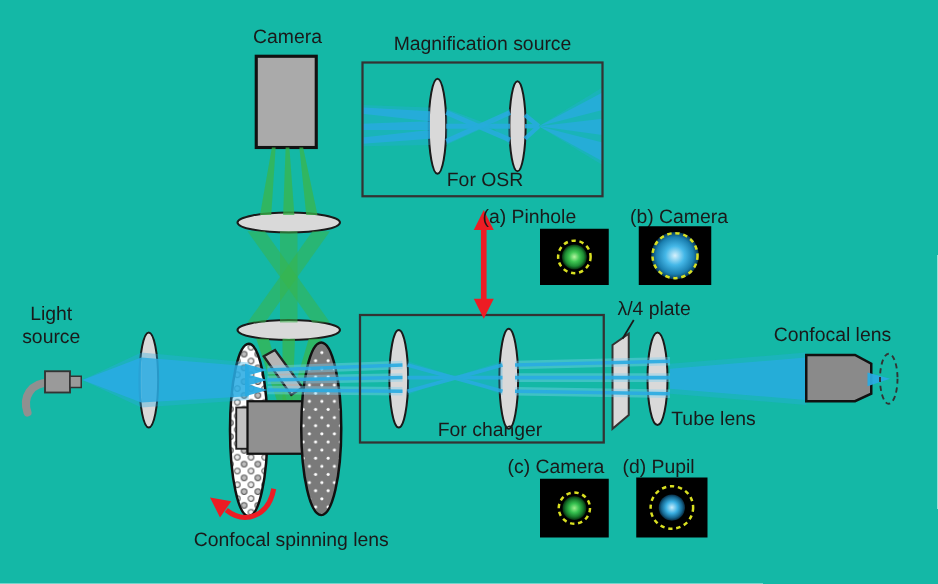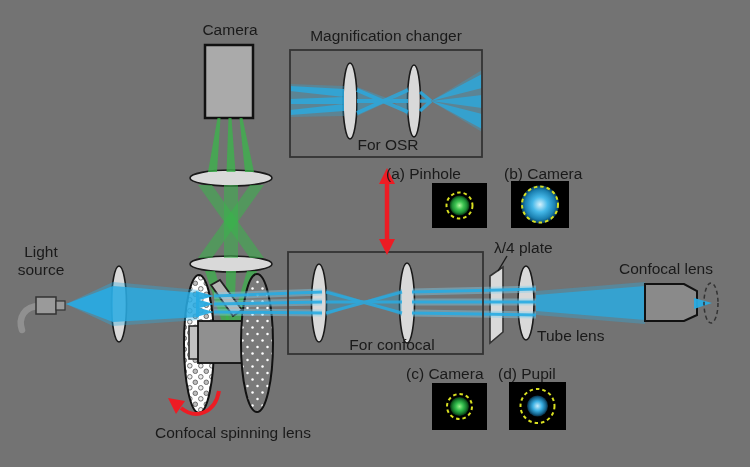--- a/index.html
+++ b/index.html
@@ -1,17 +1,17 @@
 <!DOCTYPE html>
 <html><head>
 <meta charset="utf-8">
 <style>
   html,body{margin:0;padding:0;background:#fff;}
   #stage{
-    position:relative;width:750px;height:467px;background:#737373;overflow:hidden;
+    position:relative;width:750px;height:467px;background:#14b8a6;overflow:hidden;
     font-family:"Liberation Sans", sans-serif;color:#1a1a1a;
   }
   #diagram-svg{position:absolute;left:0;top:0;}
   .lbl{
     position:absolute;font-size:15.5px;line-height:18px;color:#1a1a1a;
     white-space:nowrap;
   }
   .center{text-align:center;}
   .panel{position:absolute;background:#000;}
   .panel svg{display:block;}
@@ -162,32 +162,32 @@
     </g>
 
     <g>
       <path d="M 40 306 C 24 306 18 318 22 330" stroke="#909090" stroke-width="6.5" fill="none" stroke-linecap="round"></path>
       <rect x="36" y="297" width="20" height="17" fill="#9a9a9a" stroke="#333" stroke-width="1.5"></rect>
       <rect x="56" y="301" width="9" height="9" fill="#9a9a9a" stroke="#333" stroke-width="1.2"></rect>
     </g>
   </svg>
 
   <div class="lbl center" style="left:193px;top:21px;width:74px">Camera</div>
-  <div class="lbl center" style="left:288px;top:27px;width:196px">Magnification changer</div>
+  <div class="lbl center" style="left:288px;top:27px;width:196px">Magnification source</div>
   <div class="lbl center" style="left:338px;top:136px;width:100px">For OSR</div>
   <div class="lbl" style="left:386px;top:165px">(a) Pinhole</div>
   <div class="lbl" style="left:504px;top:165px">(b) Camera</div>
   <div class="lbl center" style="left:6px;top:243px;width:70px">
     <div>Light</div>
     <div>source</div>
   </div>
   <div class="lbl" style="left:494px;top:239px">λ/4 plate</div>
   <div class="lbl" style="left:619px;top:260px">Confocal lens</div>
   <div class="lbl" style="left:537px;top:327px">Tube lens</div>
-  <div class="lbl center" style="left:336px;top:336px;width:112px">For confocal</div>
+  <div class="lbl center" style="left:336px;top:336px;width:112px">For changer</div>
   <div class="lbl" style="left:406px;top:365px">(c) Camera</div>
   <div class="lbl" style="left:498px;top:365px">(d) Pupil</div>
   <div class="lbl center" style="left:137px;top:424px;width:192px">Confocal spinning lens</div>
 
   <div class="panel" style="left:432px;top:183px;width:55px;height:45px">
     <svg width="55" height="45">
       <defs>
         <radialGradient id="grad-a">
           <stop offset="0%" stop-color="#b4f4a0"></stop>
             <stop offset="40%" stop-color="#3fc653"></stop>

